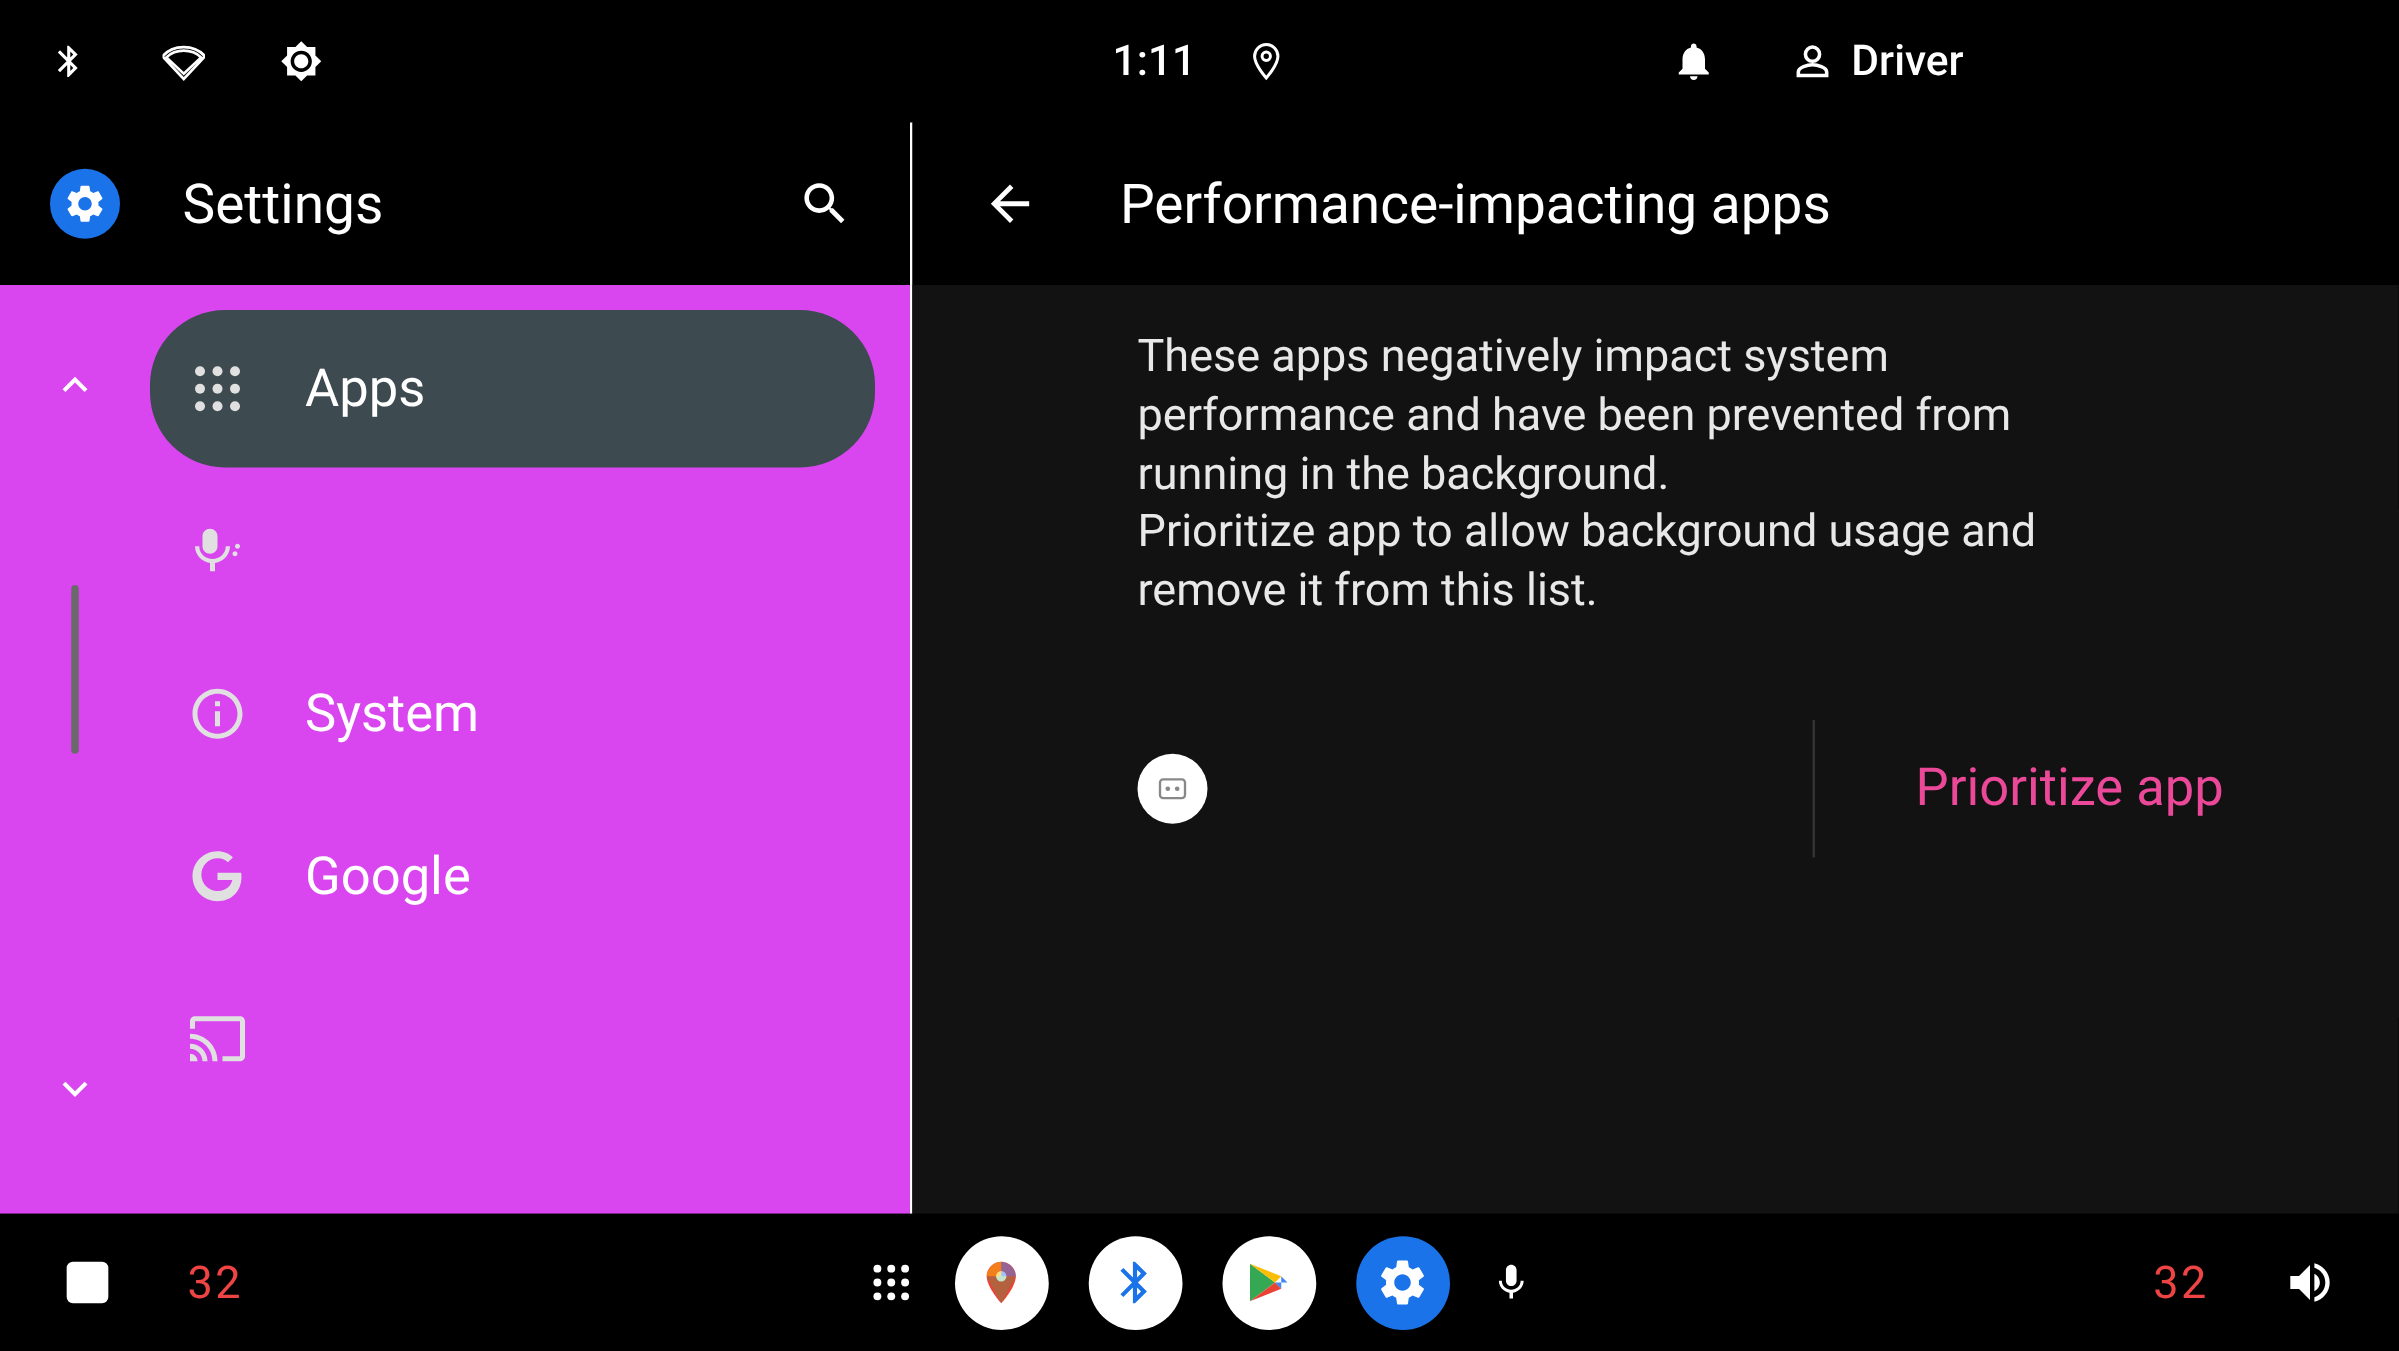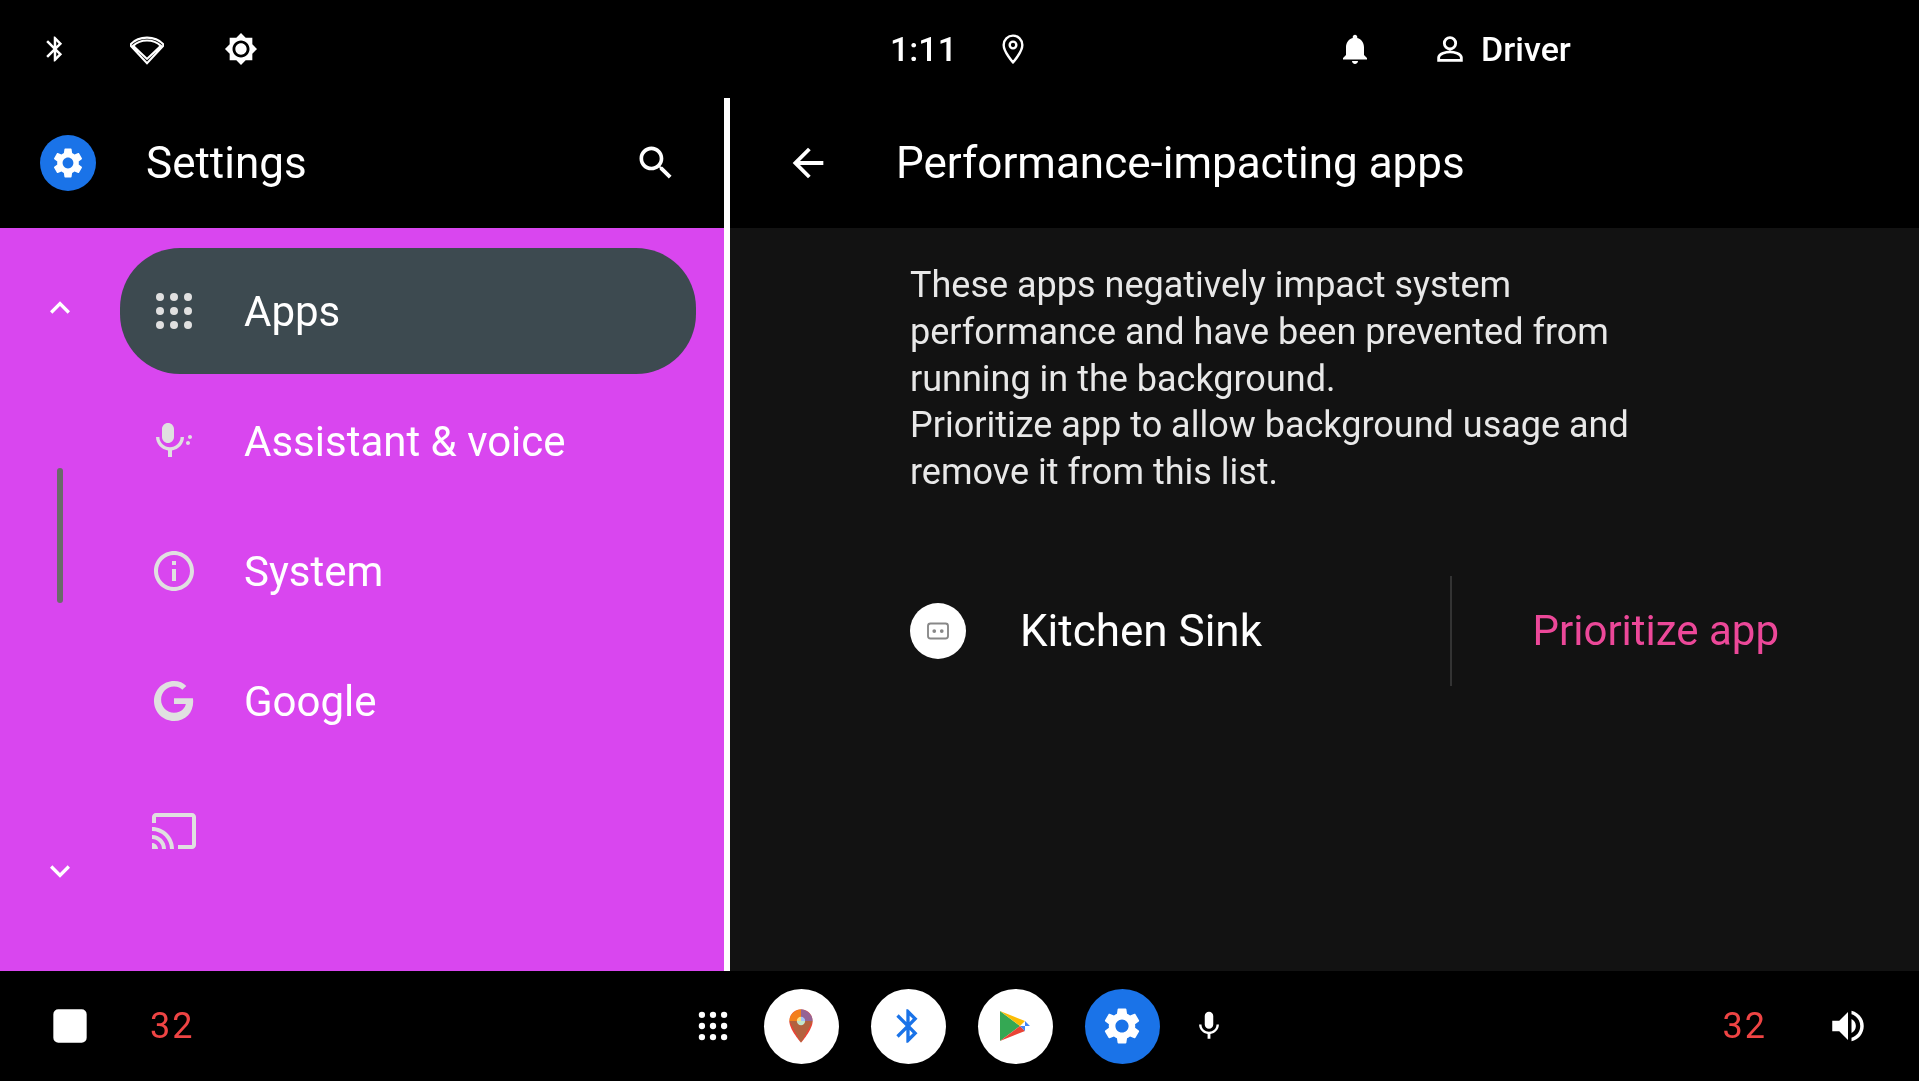--- a/index.html
+++ b/index.html
@@ -32,21 +32,21 @@
   
   .main {
     flex: 1;
     display: flex;
     min-height: 0;
   }
   .sidebar {
     width: 730px;
     display: flex;
     flex-direction: column;
-    border-right: 6px solid #ffffff;
+    border-right: 2px solid #ffffff;
     background: #000;
   }
   .sidebar-header {
     height: 130px;
     display: flex;
     align-items: center;
     padding: 0 40px;
     gap: 50px;
   }
   .gear-badge {
@@ -230,21 +230,20 @@
               </svg>
           </span>
           <span>Apps</span>
         </div>
         <div class="nav-item">
           <span class="nav-icon">
             <svg viewBox="0 0 24 24">
                 <path d="M9 13c1.66 0 3-1.34 3-3V6c0-1.66-1.34-3-3-3S6 4.34 6 6v4c0 1.66 1.34 3 3 3zm6.3-3c0 3-2.54 5.1-5.3 5.1S4.7 13 4.7 10H3c0 3.41 2.72 6.23 6 6.72V20h2v-3.28c3.28-.49 6-3.31 6-6.72h-1.7zM19 10c0 .55.45 1 1 1s1-.45 1-1-.45-1-1-1-1 .45-1 1zm-1 3c0 .55.45 1 1 1s1-.45 1-1-.45-1-1-1-1 .45-1 1z"></path>
               </svg>
           </span>
-          <span>Assistant &amp; voice</span>
         </div>
         <div class="nav-item">
           <span class="nav-icon">
             <svg viewBox="0 0 24 24">
                 <path d="M12 2C6.48 2 2 6.48 2 12s4.48 10 10 10 10-4.48 10-10S17.52 2 12 2zm0 18c-4.42 0-8-3.58-8-8s3.58-8 8-8 8 3.58 8 8-3.58 8-8 8zm-1-13h2v2h-2zm0 4h2v6h-2z"></path>
               </svg>
           </span>
           <span>System</span>
         </div>
         <div class="nav-item">
@@ -282,21 +281,20 @@
       </div>
       <div class="app-row">
         <div class="app-left">
           <div class="app-icon">
             <svg width="30" height="30" viewBox="0 0 24 24" fill="#888">
                 <rect x="4" y="6" width="16" height="12" rx="2" fill="none" stroke="#888" stroke-width="1.5"></rect>
                 <circle cx="9" cy="12" r="1.5"></circle>
                 <circle cx="15" cy="12" r="1.5"></circle>
               </svg>
           </div>
-          <div class="app-name">Kitchen Sink</div>
         </div>
         <div class="app-divider"></div>
         <div class="prioritize-btn">Prioritize app</div>
       </div>
     </div>
   </div>
 </div>
 
 <div class="dock">
   <div class="dock-section dock-left">

